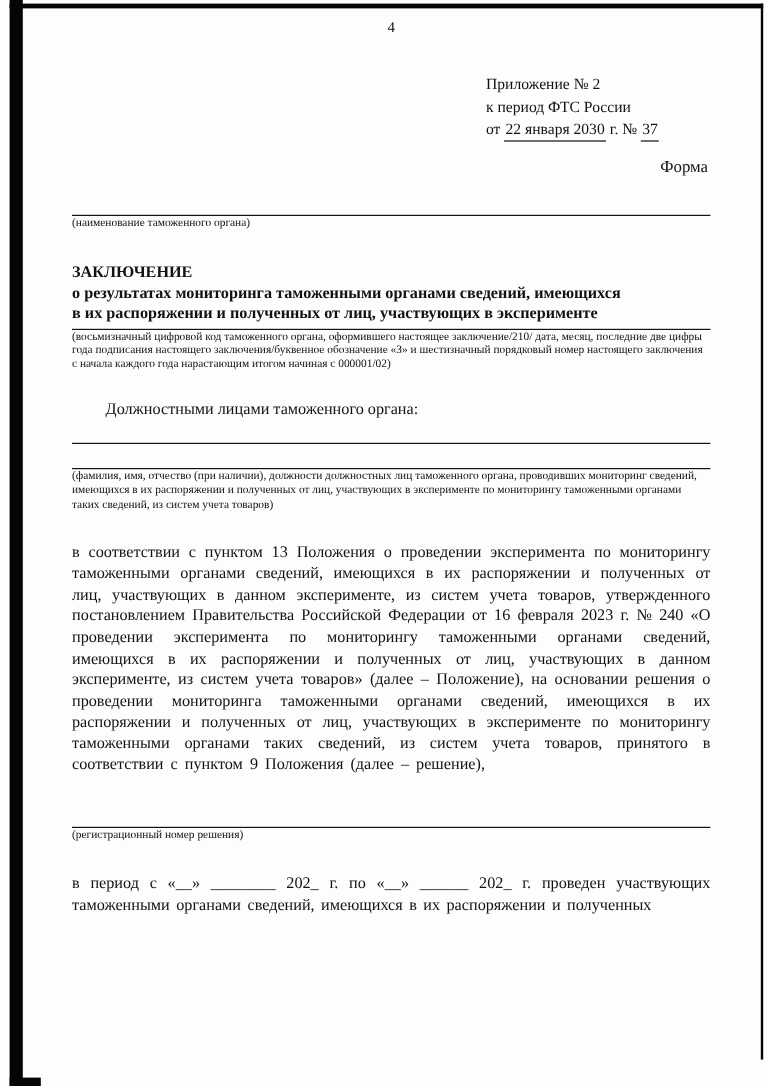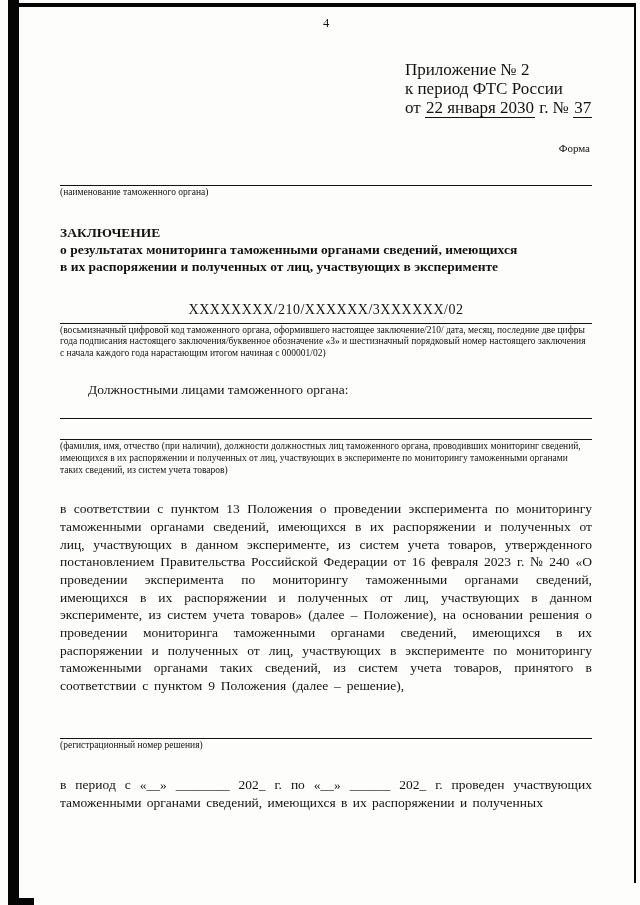--- a/index.html
+++ b/index.html
@@ -21,24 +21,24 @@
   .scan-right { position: absolute; right: 4px; top: 3px; width: 2px;  height: 880px; background: #050505; }
   .scan-corner-bl { position: absolute; left: 8px; bottom: 0; width: 26px; height: 7px; background: #050505; }
 
   .content {
     position: absolute;
     left: 60px; top: 0;
     width: 532px;
   }
   .page-number { margin-top: 16px; text-align: center; font-size: 12.5px; }
 
-  .appendix { margin-top: 29px; margin-left: 345px; font-size: 17px; line-height: 19px; white-space: nowrap; }
+  .appendix { margin-top: 29px; margin-left: 345px; font-size: 13px; line-height: 19px; white-space: nowrap; }
   .u { display: inline-block; border-bottom: 1px solid #121212; padding: 0 1px; }
 
-  .form-label { margin-top: 24px; text-align: right; font-size: 11px; padding-right: 2px; }
+  .form-label { margin-top: 14px; text-align: right; font-size: 14px; padding-right: 2px; }
 
   .rule { border-bottom: 1px solid #121212; height: 0; }
   .rule-top { margin-top: 31px; }
   .caption {
     margin-top: 1px;
     font-size: 9.5px;
     line-height: 11.6px;
   }
 
   .title { margin-top: 25px; text-align: left; font-weight: bold; font-size: 13.5px; line-height: 17px; }
@@ -95,21 +95,20 @@
 
     <div class="rule rule-top"></div>
     <div class="caption">(наименование таможенного органа)</div>
 
     <div class="title">
       <div>ЗАКЛЮЧЕНИЕ</div>
       <div>о результатах мониторинга таможенными органами сведений, имеющихся</div>
       <div>в их распоряжении и полученных от лиц, участвующих в эксперименте</div>
     </div>
 
-    <div class="code-line">ХХХХХХХХ/210/ХХХХХХ/3ХХХХХХ/02</div>
     <div class="rule code-rule"></div>
     <div class="caption">(восьмизначный цифровой код таможенного органа, оформившего настоящее заключение/210/ дата, месяц, последние две цифры года подписания настоящего заключения/буквенное обозначение «З» и шестизначный порядковый номер настоящего заключения с начала каждого года нарастающим итогом начиная с 000001/02)</div>
 
     <div class="officials-label">Должностными лицами таможенного органа:</div>
     <div class="fill-line"></div>
     <div class="fill-line"></div>
     <div class="caption">(фамилия, имя, отчество (при наличии), должности должностных лиц таможенного органа, проводивших мониторинг сведений, имеющихся в их распоряжении и полученных от лиц, участвующих в эксперименте по мониторингу таможенными органами таких сведений, из систем учета товаров)</div>
 
     <div class="body-par">в соответствии с пунктом 13 Положения о проведении эксперимента по мониторингу таможенными органами сведений, имеющихся в их распоряжении и полученных от лиц, участвующих в данном эксперименте, из систем учета товаров, утвержденного постановлением Правительства Российской Федерации от 16 февраля 2023 г. № 240 «О проведении эксперимента по мониторингу таможенными органами сведений, имеющихся в их распоряжении и полученных от лиц, участвующих в данном эксперименте, из систем учета товаров» (далее – Положение), на основании решения о проведении мониторинга таможенными органами сведений, имеющихся в их распоряжении и полученных от лиц, участвующих в эксперименте по мониторингу таможенными органами таких сведений, из систем учета товаров, принятого в соответствии с пунктом 9 Положения (далее – решение),</div>
 

